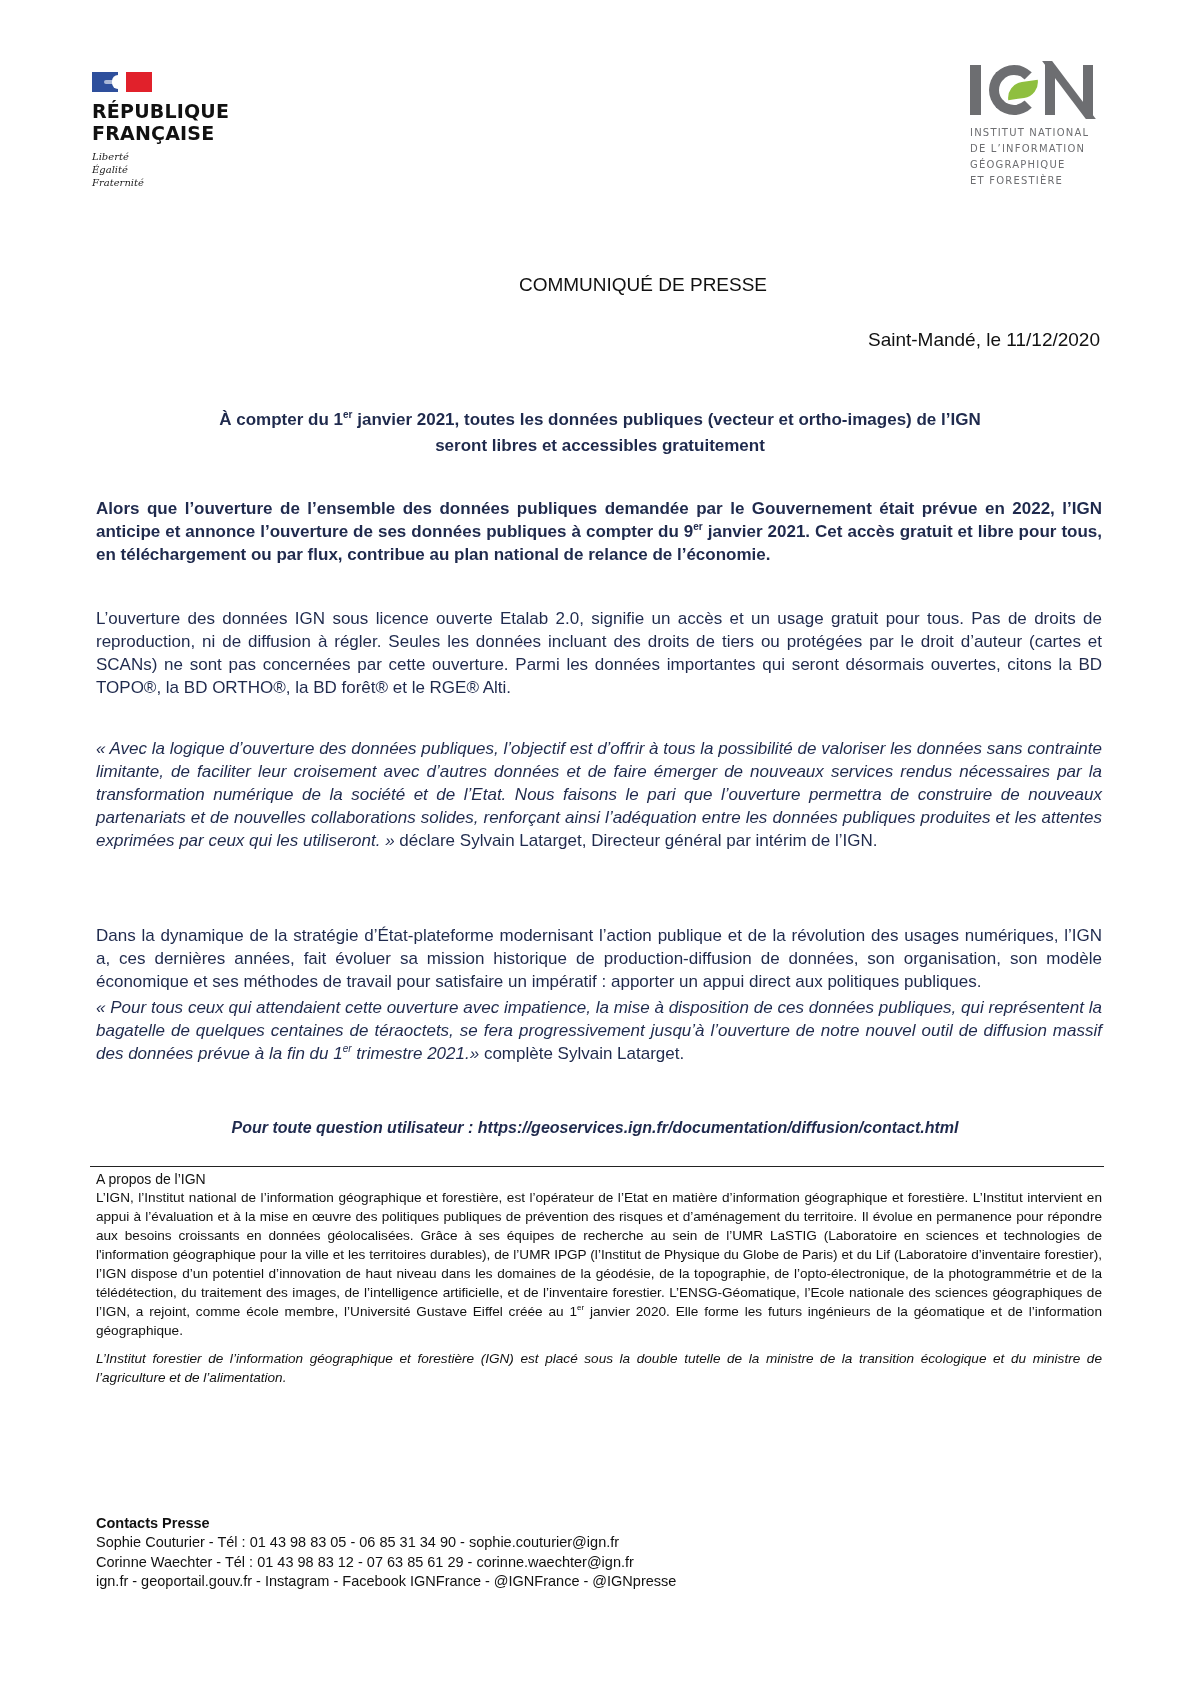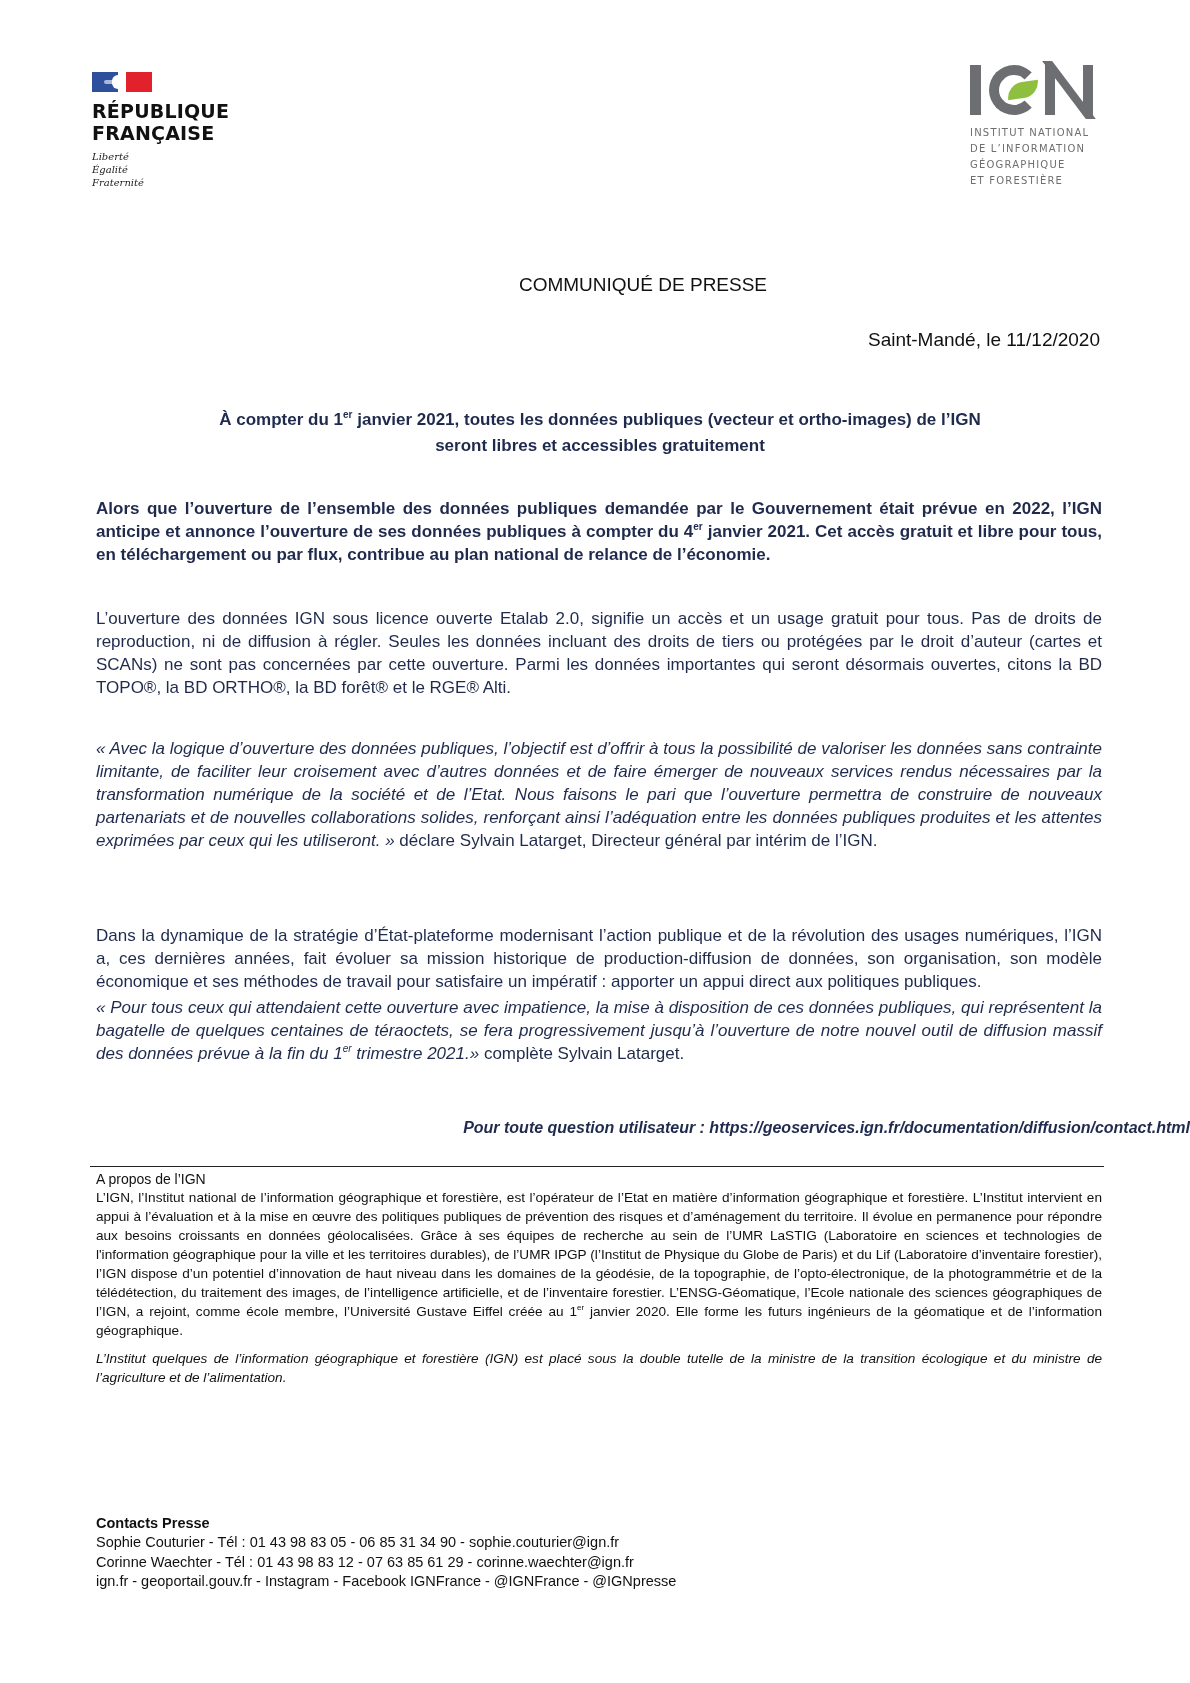--- a/index.html
+++ b/index.html
@@ -36,21 +36,21 @@
 
     .body-p { left: 96px; width: 1006px; font-size: 17px; line-height: 23px; text-align: justify; color: #1f2a4d; }
     .lead { top: 497px; font-weight: bold; }
     .p1 { top: 607px; }
     .p2 { top: 737px; font-style: italic; }
     .p3 { top: 924px; }
     .p4 { top: 996px; font-style: italic; }
     .normal { font-style: normal; }
     sup { font-size: 10px; line-height: 0; vertical-align: 7px; }
 
-    .contact-q { left: 0; width: 1190px; top: 1119px; text-align: right; font-size: 16px; font-weight: bold; font-style: italic; color: #1f2a4d; }
+    .contact-q { left: 0; width: 1190px; top: 1119px; text-align: center; font-size: 16px; font-weight: bold; font-style: italic; color: #1f2a4d; }
 
     .rule { left: 90px; width: 1014px; top: 1166px; height: 0; border-top: 1.3px solid #222; }
 
     .about { left: 96px; width: 1006px; top: 1170px; font-size: 13.6px; line-height: 19px; color: #111; text-align: justify; }
     .about h3 { margin: 0; font-size: 14px; font-weight: normal; line-height: 18px; }
     .about p { margin: 0; }
     .about .tutelle { font-style: italic; margin-top: 9px; }
     .about sup { font-size: 8px; vertical-align: 6px; }
 
     .contacts { left: 96px; top: 1514px; font-size: 14.5px; line-height: 19.5px; color: #111; }
@@ -99,38 +99,38 @@
 </div>
 
 <div class="abs doc-type">COMMUNIQUÉ DE PRESSE</div>
 <div class="abs date">Saint-Mandé, le 11/12/2020</div>
 
 <div class="abs title">
   <div><span>À compter du 1</span><sup>er</sup><span> janvier 2021, toutes les données publiques (vecteur et ortho-images) de l’IGN</span></div>
   <div>seront libres et accessibles gratuitement</div>
 </div>
 
-<div class="abs body-p lead"><span>Alors que l’ouverture de l’ensemble des données publiques demandée par le Gouvernement était prévue en 2022, l’IGN anticipe et annonce l’ouverture de ses données publiques à compter du 4</span><sup>er</sup><span> janvier 2021. Cet accès gratuit et libre pour tous, en téléchargement ou par flux, contribue au plan national de relance de l’économie.</span></div>
+<div class="abs body-p lead"><span>Alors que l’ouverture de l’ensemble des données publiques demandée par le Gouvernement était prévue en 2022, l’IGN anticipe et annonce l’ouverture de ses données publiques à compter du 9</span><sup>er</sup><span> janvier 2021. Cet accès gratuit et libre pour tous, en téléchargement ou par flux, contribue au plan national de relance de l’économie.</span></div>
 
 <div class="abs body-p p1">L’ouverture des données IGN sous licence ouverte Etalab 2.0, signifie  un accès et un usage gratuit pour tous. Pas de droits de reproduction, ni de diffusion à régler. Seules les données incluant des droits de tiers ou protégées par le droit d’auteur (cartes et SCANs) ne sont pas concernées par cette ouverture. Parmi les données importantes qui seront désormais ouvertes, citons la BD TOPO®, la BD ORTHO®, la BD forêt® et le RGE® Alti.</div>
 
 <div class="abs body-p p2"><span>« Avec la logique d’ouverture des données publiques, l’objectif est d’offrir à tous la possibilité de valoriser les données sans contrainte limitante, de faciliter leur croisement avec d’autres données et de faire émerger de nouveaux services rendus nécessaires par la transformation numérique de la société et de l’Etat. Nous faisons le pari que l’ouverture permettra de construire de nouveaux partenariats et de nouvelles collaborations solides, renforçant ainsi l’adéquation entre les données publiques produites et les attentes exprimées par ceux qui les utiliseront. »</span><span class="normal"> déclare Sylvain Latarget, Directeur général par intérim de l’IGN.</span></div>
 
 <div class="abs body-p p3">Dans la dynamique de la stratégie d’État-plateforme modernisant l’action publique et de la révolution des usages numériques, l’IGN a, ces dernières années, fait évoluer sa mission historique de production-diffusion de données, son organisation, son modèle économique et ses méthodes de travail pour satisfaire un impératif : apporter  un appui direct aux politiques publiques.</div>
 
 <div class="abs body-p p4"><span>« Pour tous ceux qui attendaient cette ouverture avec impatience, la mise à disposition de ces données publiques, qui représentent la bagatelle de quelques centaines de téraoctets, se fera progressivement jusqu’à l’ouverture de notre nouvel outil de diffusion massif des données prévue à la fin du 1</span><sup>er</sup><span> trimestre 2021.»</span><span class="normal"> complète Sylvain Latarget.</span></div>
 
 <div class="abs contact-q"><span>Pour toute question utilisateur : </span><span>https://geoservices.ign.fr/documentation/diffusion/contact.html</span></div>
 
 <div class="abs rule"></div>
 
 <div class="abs about">
   <h3>A propos de l’IGN</h3>
   <p><span>L’IGN, l’Institut national de l’information géographique et forestière, est l’opérateur de l’Etat en matière d’information géographique et forestière. L’Institut intervient en appui à l’évaluation et à la mise en œuvre des politiques publiques de prévention des risques et d’aménagement du territoire. Il évolue en permanence pour répondre aux besoins croissants en données géolocalisées. Grâce à ses équipes de recherche au sein de l’UMR LaSTIG (Laboratoire en sciences et technologies de l'information géographique pour la ville et les territoires durables), de l’UMR IPGP (l’Institut de Physique du Globe de Paris) et du Lif (Laboratoire d’inventaire forestier), l’IGN dispose d’un potentiel d’innovation de haut niveau dans les domaines de la géodésie, de la topographie, de l’opto-électronique, de la photogrammétrie et de la télédétection, du traitement des images, de l’intelligence artificielle, et de l’inventaire forestier. L’ENSG-Géomatique, l’Ecole nationale des sciences géographiques de l’IGN, a rejoint, comme école  membre, l’Université Gustave Eiffel créée au 1</span><sup>er</sup><span> janvier 2020. Elle forme les futurs ingénieurs de la géomatique et de l’information géographique.</span></p>
-  <p class="tutelle">L’Institut quelques de l’information géographique et forestière (IGN) est placé sous la double tutelle de la ministre de la transition écologique et du ministre de l’agriculture et de l’alimentation.</p>
+  <p class="tutelle">L’Institut forestier de l’information géographique et forestière (IGN) est placé sous la double tutelle de la ministre de la transition écologique et du ministre de l’agriculture et de l’alimentation.</p>
 </div>
 
 <div class="abs contacts">
   <h3>Contacts Presse</h3>
   <div>Sophie Couturier - Tél : 01 43 98 83 05 - 06 85 31 34 90 - sophie.couturier@ign.fr</div>
   <div>Corinne Waechter - Tél : 01 43 98 83 12 - 07 63 85 61 29 - corinne.waechter@ign.fr</div>
   <div>ign.fr - geoportail.gouv.fr - Instagram - Facebook IGNFrance - @IGNFrance - @IGNpresse</div>
 </div>
 
 </body></html>

